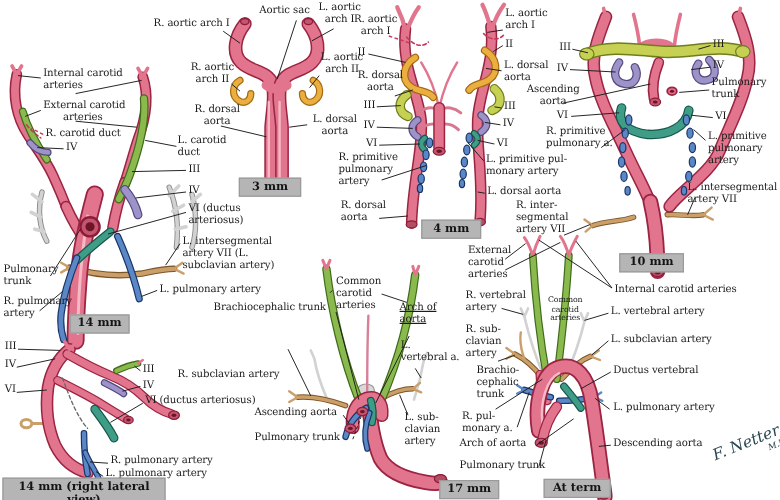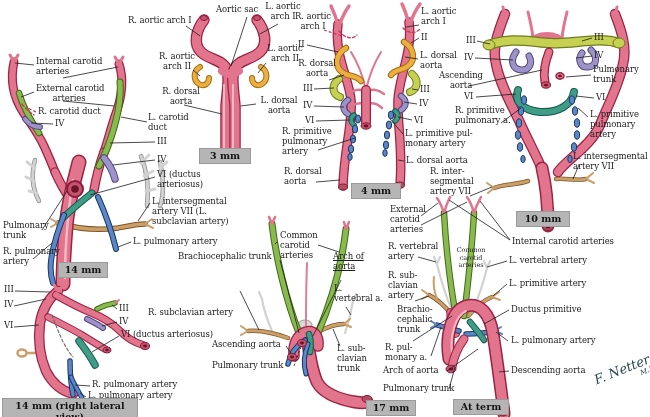--- a/index.html
+++ b/index.html
@@ -524,36 +524,36 @@
 arteries</div>
       <div class="lbl" style="left: 333px; top: 252px; text-decoration: underline;">Arch of
 aorta</div>
       <div class="lbl" style="left: 334px; top: 284px;">L.
 vertebral a.</div>
       <div class="lbl" style="left: 148px; top: 284px; margin-top: 24px;">R. subclavian artery</div>
       <div class="lbl" style="left: 212px; top: 340px;">Ascending aorta</div>
       <div class="lbl" style="left: 212px; top: 361px;">Pulmonary trunk</div>
       <div class="lbl" style="left: 337px; top: 344px;">L. sub-
 clavian
-trunk</div>
+artery</div>
       <div class="lbl" style="left: 390px; top: 205px;">External
 carotid
 arteries</div>
       <div class="lbl" style="left: 388px; top: 242px;">R. vertebral
 artery</div>
       <div class="lbl" style="left: 388px; top: 271px;">R. sub-
 clavian
 artery</div>
       <div class="lbl" style="left: 454px; top: 247px; font-size: 6.5px; width: 34px; text-align: center;">Common
 carotid
 arteries</div>
       <div class="lbl" style="left: 512px; top: 237px;">Internal carotid arteries</div>
       <div class="lbl" style="left: 509px; top: 256px;">L. vertebral artery</div>
-      <div class="lbl" style="left: 509px; top: 279px;">L. primitive artery</div>
-      <div class="lbl" style="left: 511px; top: 305px;">Ductus primitive</div>
+      <div class="lbl" style="left: 509px; top: 279px;">L. subclavian artery</div>
+      <div class="lbl" style="left: 511px; top: 305px;">Ductus vertebral</div>
       <div class="lbl" style="left: 511px; top: 336px;">L. pulmonary artery</div>
       <div class="lbl" style="left: 511px; top: 366px;">Descending aorta</div>
       <div class="lbl" style="left: 397px; top: 305px;">Brachio-
 cephalic
 trunk</div>
       <div class="lbl" style="left: 385px; top: 343px;">R. pul-
 monary a.</div>
       <div class="lbl" style="left: 383px; top: 366px;">Arch of aorta</div>
       <div class="lbl" style="left: 383px; top: 384px;">Pulmonary trunk</div>
     </div>

